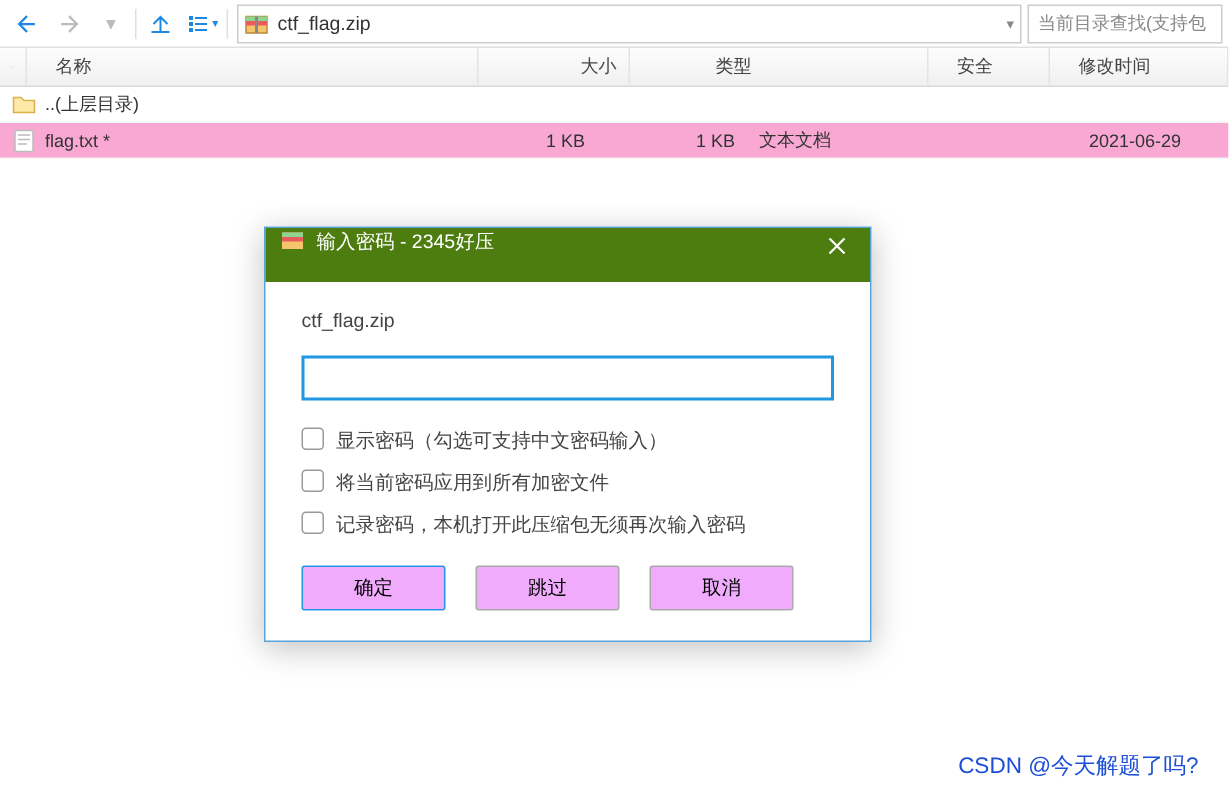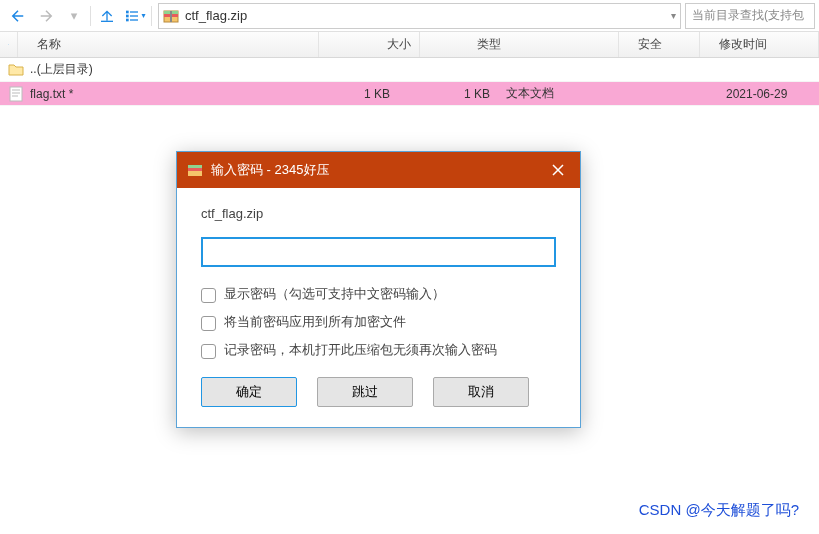--- a/index.html
+++ b/index.html
@@ -29,32 +29,32 @@
     .row .cell-name { width: 308px; }
     .row .cell-size { width: 90px; justify-content: flex-end; }
     .row .cell-csize { width: 100px; justify-content: flex-end; }
     .row .cell-type { width: 150px; }
     .row .cell-safe { width: 70px; }
     .row .cell-time { flex: 1; }
     .file-icon { width: 16px; height: 16px; margin-right: 6px; flex-shrink: 0; }
     .row.sel { background: #f9a8d4; }
     
     .dialog { position: absolute; left: 176px; top: 151px; width: 405px; background: #fff; border: 1px solid #5aa3d8; box-shadow: 0 4px 20px rgba(0,0,0,0.25); }
-    .dlg-title { height: 36px; background: #c2410c; color: #fff; display: flex; align-items: center; padding: 0 10px; }
+    .dlg-title { height: 36px; background: #4d7c0f; color: #fff; display: flex; padding: 0 10px; }
     .dlg-title-icon { width: 16px; height: 16px; margin-right: 8px; }
     .dlg-title-text { flex: 1; font-size: 13px; }
     .dlg-close { width: 24px; height: 24px; display: flex; align-items: center; justify-content: center; cursor: pointer; color: #fff; font-size: 18px; }
     .dlg-body { padding: 18px 24px 20px; }
     .dlg-msg { font-size: 13px; color: #444; margin-bottom: 6px; }
     .dlg-file { font-size: 13px; color: #444; margin-bottom: 16px; }
     .pwd-input { width: 100%; height: 30px; border: 2px solid #2196e3; padding: 0 6px; outline: none; margin-bottom: 18px; font-size: 13px; }
-    .chk-row { display: flex; align-items: flex-end; margin-bottom: 10px; font-size: 13px; color: #444; }
+    .chk-row { display: flex; align-items: flex-start; margin-bottom: 10px; font-size: 13px; color: #444; }
     .chk { width: 15px; height: 15px; border: 1px solid #999; border-radius: 3px; margin-right: 8px; background: #fff; }
     .dlg-btns { display: flex; gap: 20px; margin-top: 18px; justify-content: flex-start; }
-    .dlg-btn { width: 96px; height: 30px; border: 1px solid #aaa; background: #e5e5e5; font-size: 13px; cursor: pointer; border-radius: 2px; }
+    .dlg-btn { width: 96px; height: 30px; border: 1px solid #aaa; background: #f0abfc; font-size: 13px; cursor: pointer; border-radius: 2px; }
     .dlg-btn.primary { border-color: #2196e3; }
     
     .watermark { position: absolute; right: 20px; bottom: 14px; color: #1d4ed8; font-size: 15px; }
   </style>
 </head>
 <body>
 
 <div class="toolbar">
   <div class="tb-btn">
     <svg width="18" height="18" viewBox="0 0 24 24" fill="none" stroke="currentColor" stroke-width="2">

